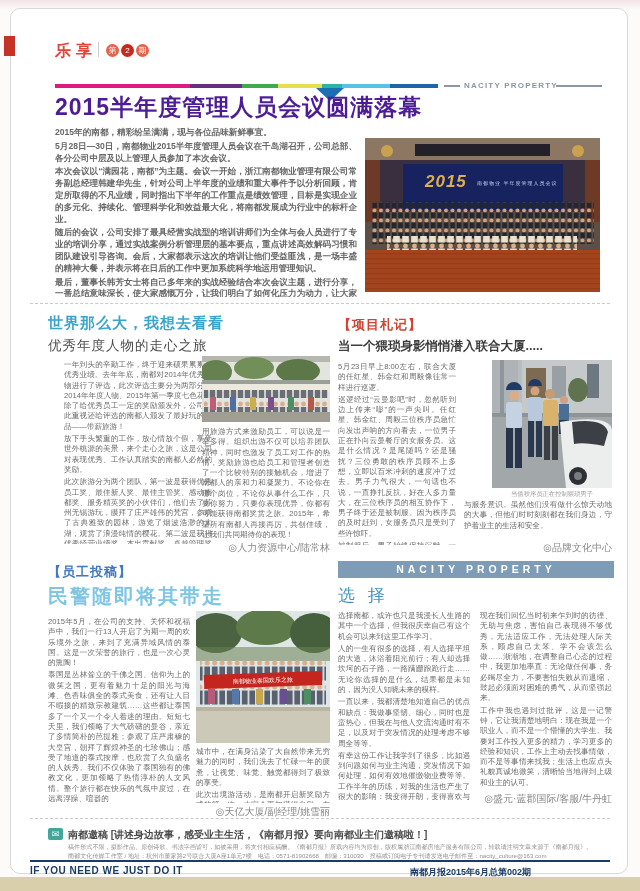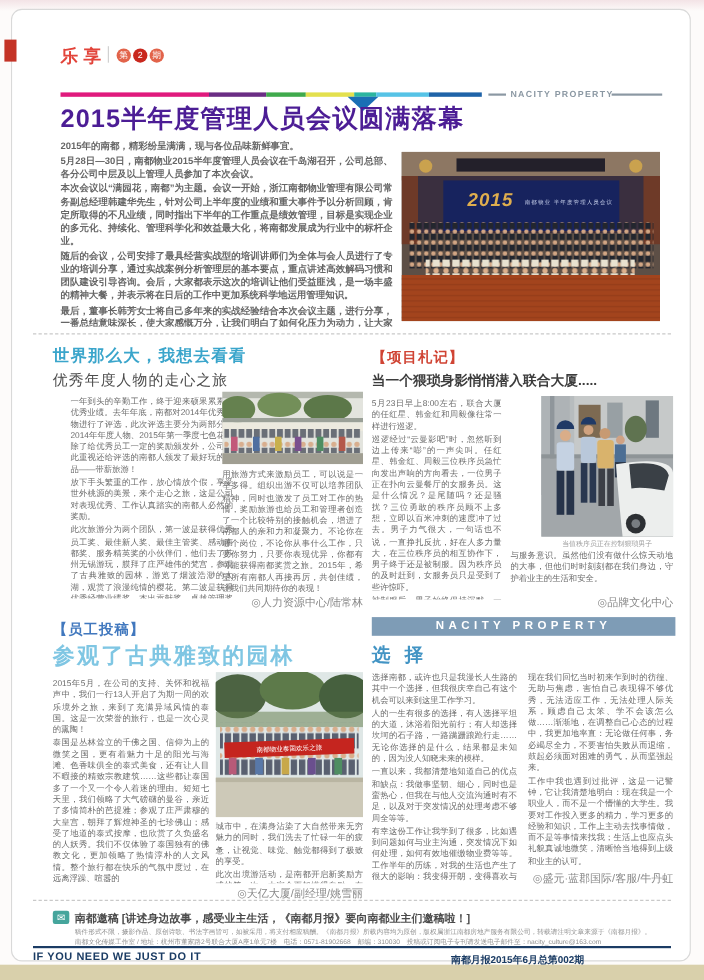--- a/index.html
+++ b/index.html
@@ -58,21 +58,21 @@
   .proj-by{left:492px;top:541px;width:120px;}
   
   .staff-tag{position:absolute;left:48px;top:563px;font-size:13px;font-weight:bold;color:#4178be;letter-spacing:1px;}
   .staff-title{position:absolute;left:48px;top:583px;font-size:20px;font-weight:bold;color:#7fc6e3;letter-spacing:2px;}
   .staff-c1{position:absolute;left:48px;top:617px;width:142px;height:200px;}
   .photo4{position:absolute;left:196px;top:611px;width:134px;height:132px;}
   .staff-c2{position:absolute;left:196px;top:747px;width:134px;height:56px;}
   .staff-by{left:196px;top:805px;width:134px;}
   
   .choice-banner{position:absolute;left:338px;top:561px;width:276px;height:17px;background:#7e9cb6;color:#ffffff;font-size:10.5px;font-weight:bold;letter-spacing:4px;text-align:center;line-height:17px;}
-  .choice-title{position:absolute;left:338px;top:584px;font-size:17px;font-weight:bold;color:#4294c4;letter-spacing:4px;}
+  .choice-title{position:absolute;left:338px;top:584px;font-size:17px;font-weight:normal;color:#4294c4;letter-spacing:4px;}
   .choice-c1{position:absolute;left:338px;top:611px;width:132px;height:190px;}
   .choice-c2{position:absolute;left:480px;top:611px;width:132px;height:176px;}
   .choice-by{left:480px;top:792px;width:132px;}
   
   .inv-icon{position:absolute;left:48px;top:828px;width:15px;height:12px;background:#45a59c;border-radius:2px;color:#ffffff;font-size:9px;line-height:12px;text-align:center;}
   .inv-title{position:absolute;left:68px;top:828px;width:540px;font-size:10px;font-weight:bold;color:#4a4a4a;}
   .note{position:absolute;left:68px;width:540px;font-size:6.1px;color:#919191;white-space:nowrap;overflow:hidden;}
   .note1{top:843px;} .note2{top:852px;}
   .navy-rule{position:absolute;left:30px;top:860px;width:580px;height:2px;background:#1b3c64;}
   .slogan{position:absolute;left:30px;top:865px;font-size:10px;font-weight:bold;color:#1b3c64;letter-spacing:0.5px;}
@@ -228,21 +228,21 @@
     <rect x="60" y="66" width="6" height="34" fill="#3c3f46"></rect>
   </svg>
 </div>
 <div class="photo3-cap">当值秩序员正在控制猥琐男子</div>
 <div class="col proj-c2">
   <p>与服务意识。虽然他们没有做什么惊天动地的大事，但他们时时刻刻都在我们身边，守护着业主的生活和安全。</p>
 </div>
 <div class="byline proj-by">◎品牌文化中心</div>
 
 <div class="staff-tag">【员工投稿】</div>
-<div class="staff-title">参观了古典雅致的园林</div>
+<div class="staff-title">民警随即将其带走</div>
 <div class="col staff-c1">
   <p>2015年5月，在公司的支持、关怀和祝福声中，我们一行13人开启了为期一周的欢乐境外之旅，来到了充满异域风情的泰国。这是一次荣誉的旅行，也是一次心灵的熏陶！</p>
   <p>泰国是丛林耸立的千佛之国、信仰为上的微笑之国，更有着魅力十足的阳光与海滩、色香味俱全的泰式美食，还有让人目不暇接的精致宗教建筑……这些都让泰国多了一个又一个令人着迷的理由。短短七天里，我们领略了大气磅礴的曼谷，亲近了多情简朴的芭提雅；参观了庄严肃穆的大皇宫，朝拜了辉煌神圣的七珍佛山；感受了地道的泰式按摩，也欣赏了久负盛名的人妖秀。我们不仅体验了泰国独有的佛教文化，更加领略了热情淳朴的人文风情。整个旅行都在快乐的气氛中度过，在远离浮躁、喧嚣的</p>
 </div>
 <div class="photo4">
   <svg width="134" height="132" viewBox="0 0 134 132">
     <defs>
       <pattern id="g4crowd" width="7.5" height="24" patternUnits="userSpaceOnUse">
         <circle cx="3.7" cy="4" r="2.5" fill="#d9ae8c"></circle>
         <rect x="0.8" y="7.5" width="5.8" height="14" fill="#596070"></rect>

